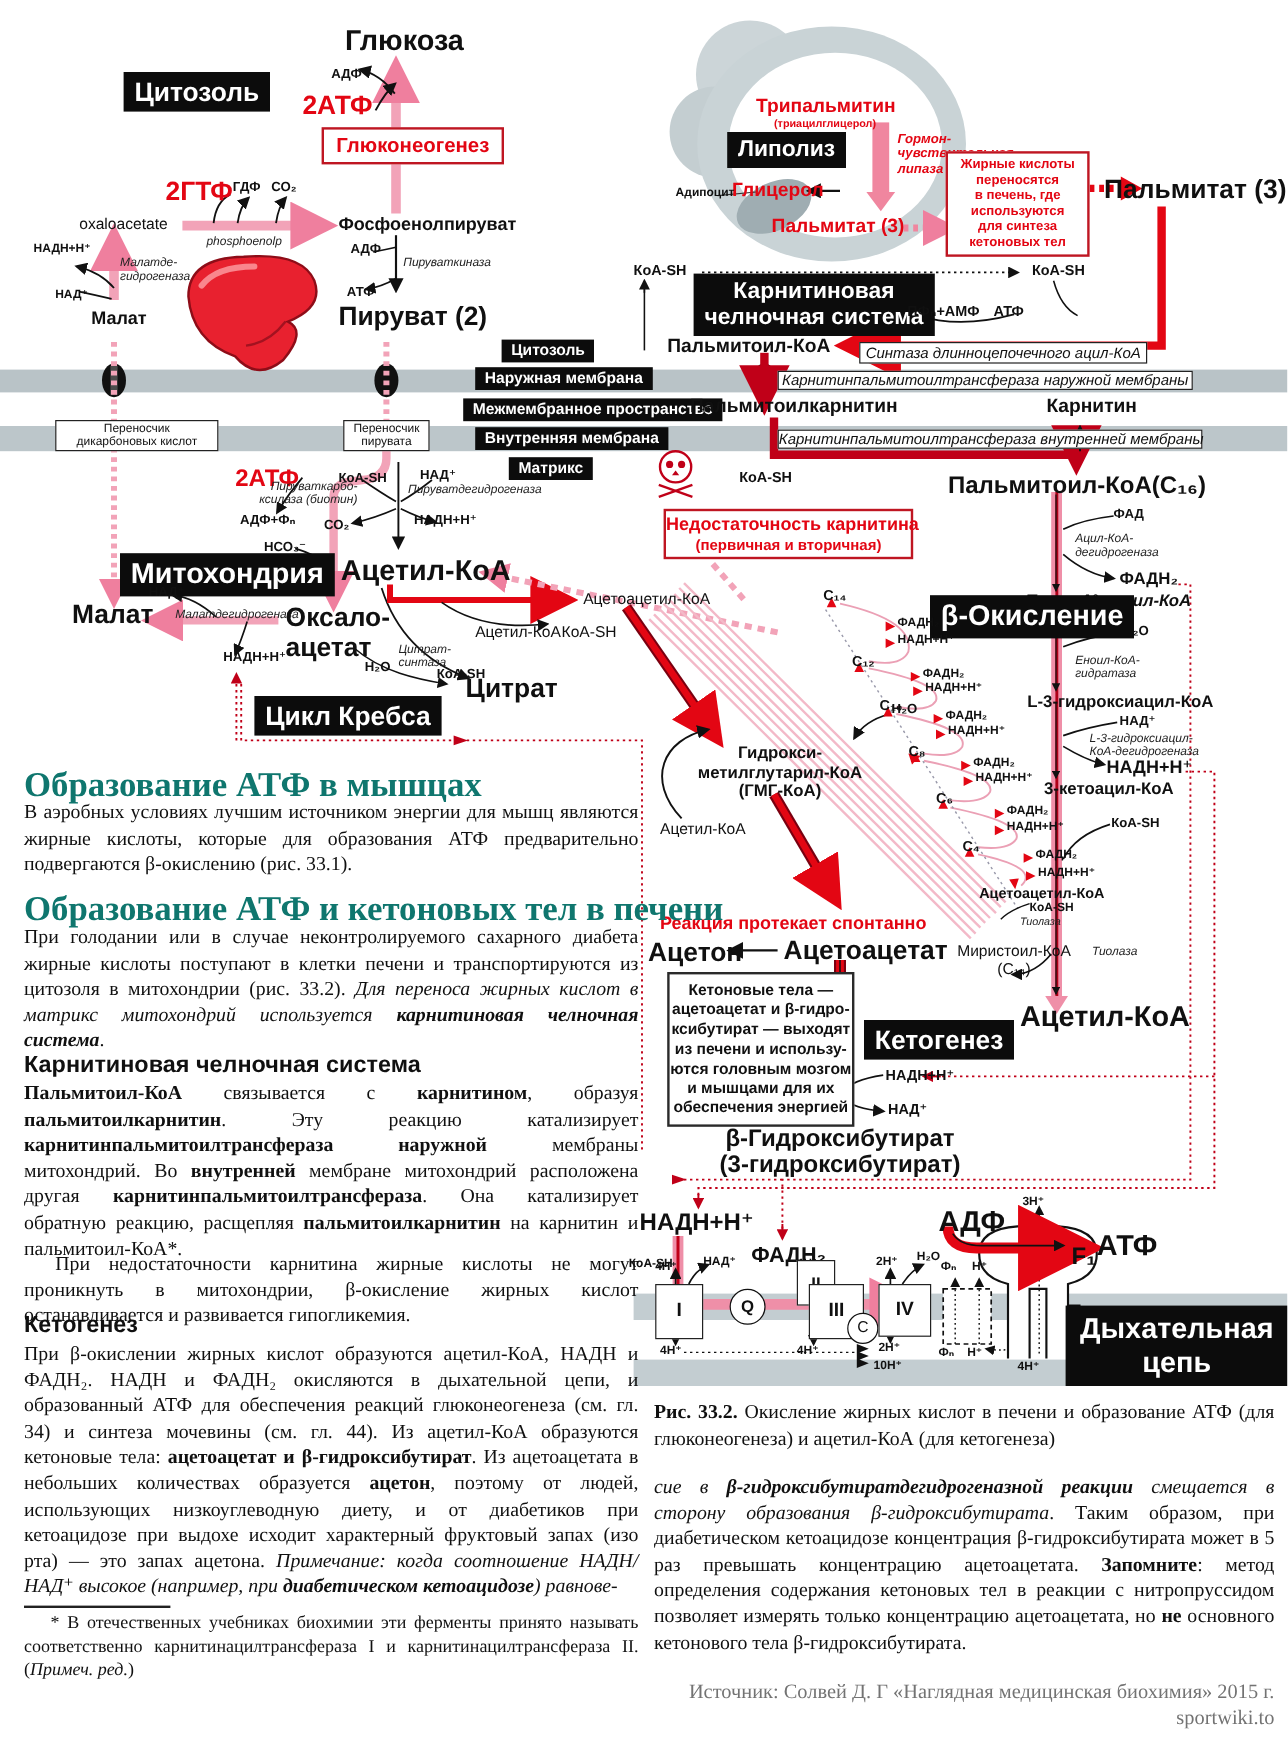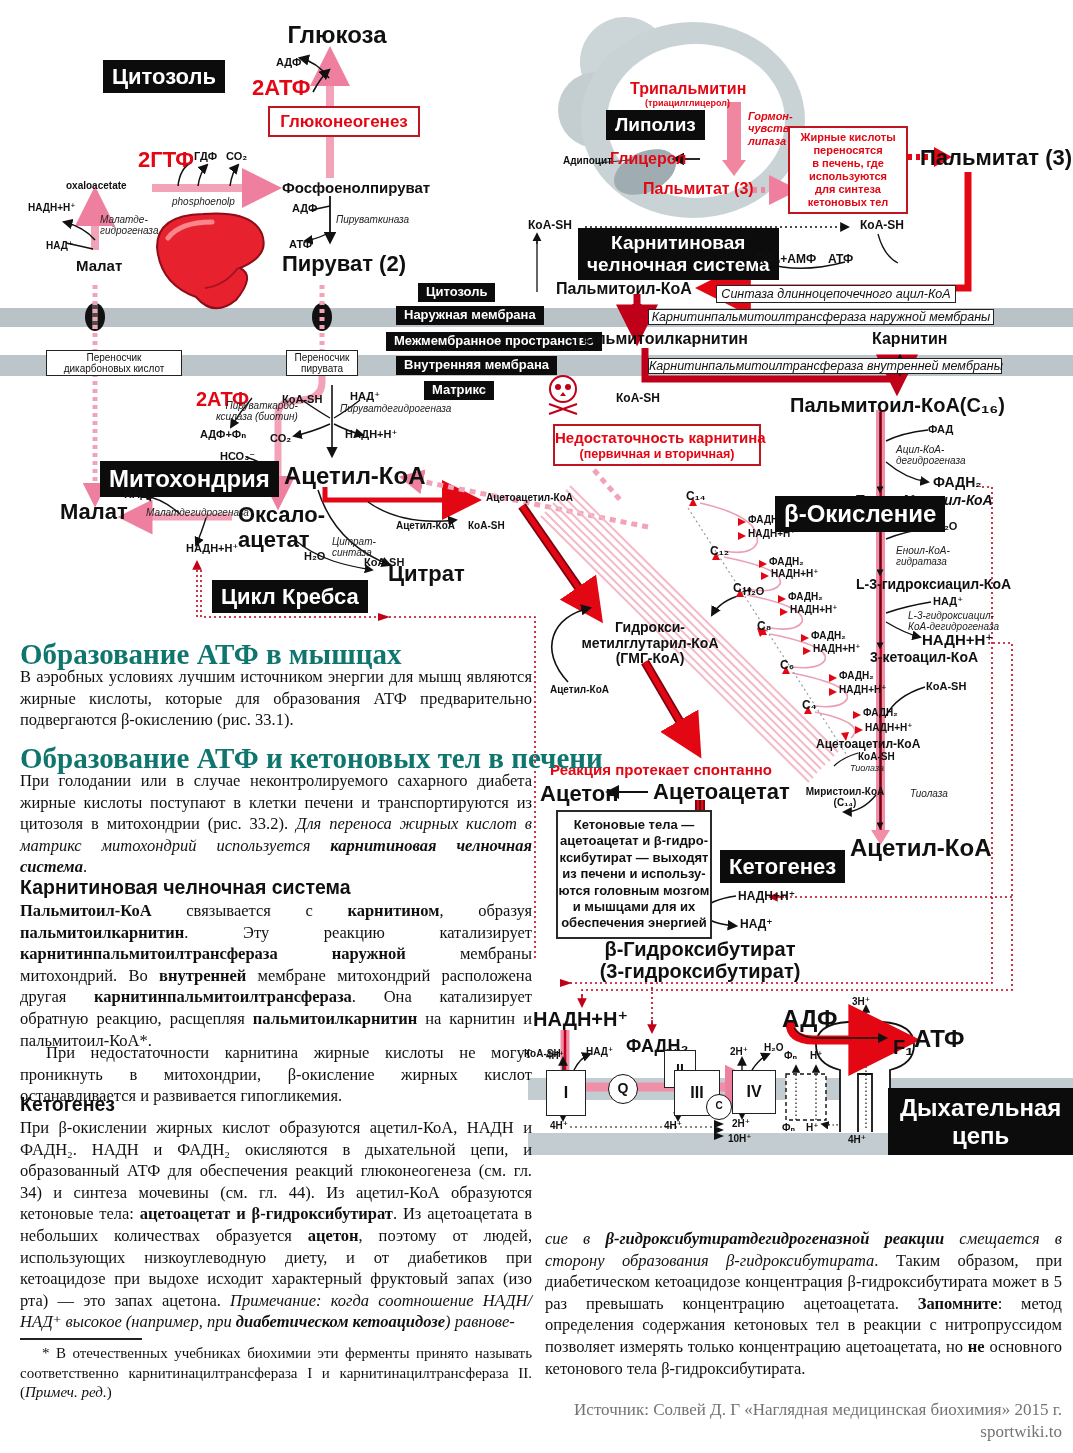--- a/index.html
+++ b/index.html
@@ -6,21 +6,21 @@
   .page{position:relative;width:1073px;height:1453px;background:#fff;overflow:hidden;
         font-family:"Liberation Sans","DejaVu Sans",sans-serif;}
   svg.art{position:absolute;left:0;top:0;z-index:1;}
   .lbl{position:absolute;z-index:3;color:#101010;white-space:nowrap;line-height:1.12;}
   .pre{white-space:pre-line;}
   .ctr{text-align:center;}
   .s9{font-size:9px;font-weight:bold;}
   .s10{font-size:10px;font-weight:bold;}
   .s11{font-size:11px;font-weight:bold;}
   .s12{font-size:12px;font-weight:bold;}
-  .s13{font-size:10px;font-weight:bold;}
+  .s13{font-size:13px;font-weight:normal;}
   .s14{font-size:14px;font-weight:bold;}
   .s15{font-size:15px;font-weight:bold;}
   .s16{font-size:16px;font-weight:bold;}
   .s18{font-size:18px;font-weight:bold;}
   .s20{font-size:20px;font-weight:bold;}
   .s22{font-size:22px;font-weight:bold;}
   .s24{font-size:24px;font-weight:bold;}
   .it{font-style:italic;font-weight:normal;font-size:10px;color:#222;}
   .it11{font-style:italic;font-weight:normal;font-size:11px;color:#111;}
   .it12{font-style:italic;font-weight:normal;font-size:12.5px;color:#111;}
@@ -497,17 +497,18 @@
 <div class="hred" style="left:20px;top:742px;">Образование АТФ и кетоновых тел в печени</div>
 <div class="ser" style="left:20px;top:770px;width:512px;"><span>При голодании или в случае неконтролируемого сахарного диабета жирные кислоты поступают в клетки печени и транспортируются из цитозоля в митохондрии (рис. 33.2). </span><span style="font-style: italic;">Для переноса жирных кислот в матрикс митохондрий используется </span><span style="font-weight: bold; font-style: italic;">карнитиновая челночная система</span><span>.</span></div>
 <div class="hblk" style="left:20px;top:876px;">Карнитиновая челночная система</div>
 <div class="ser" style="left:20px;top:900px;width:512px;"><span style="font-weight: bold;">Пальмитоил-КоА</span><span> связывается с </span><span style="font-weight: bold;">карнитином</span><span>, образуя </span><span style="font-weight: bold;">пальмитоилкарнитин</span><span>. Эту реакцию катализирует </span><span style="font-weight: bold;">карнитинпальмитоилтрансфераза наружной</span><span> мембраны митохондрий. Во </span><span style="font-weight: bold;">внутренней</span><span> мембране митохондрий расположена другая </span><span style="font-weight: bold;">карнитинпальмитоилтрансфераза</span><span>. Она катализирует обратную реакцию, расщепляя </span><span style="font-weight: bold;">пальмитоилкарнитин</span><span> на карнитин и пальмитоил-КоА*.</span></div>
 <div class="ser" style="left:20px;top:1042px;width:512px;text-indent:26px;"><span>При недостаточности карнитина жирные кислоты не могут проникнуть в митохондрии, β-окисление жирных кислот останавливается и развивается гипогликемия.</span></div>
 <div class="hblk" style="left:20px;top:1093px;">Кетогенез</div>
 <div class="ser" style="left:20px;top:1117px;width:512px;"><span>При β-окислении жирных кислот образуются ацетил-КоА, НАДН и ФАДН₂. НАДН и ФАДН₂ окисляются в дыхательной цепи, и образованный АТФ для обеспечения реакций глюконеогенеза (см. гл. 34) и синтеза мочевины (см. гл. 44). Из ацетил-КоА образуются кетоновые тела: </span><span style="font-weight: bold;">ацетоацетат и β-гидроксибутират</span><span>. Из ацетоацетата в небольших количествах образуется </span><span style="font-weight: bold;">ацетон</span><span>, поэтому от людей, использующих низкоуглеводную диету, и от диабетиков при кетоацидозе при выдохе исходит характерный фруктовый запах (изо рта) — это запах ацетона. </span><span style="font-style: italic;">Примечание: когда соотношение НАДН/НАД⁺ высокое (например, при </span><span style="font-weight: bold; font-style: italic;">диабетическом кетоацидозе</span><span style="font-style: italic;">) равнове-</span></div>
 <div class="lbl" style="left:20px;top:1338px;width:122px;border-top:2px solid #222;"></div>
 <div class="ser" style="left:20px;top:1344px;width:512px;font-size:15px;text-indent:22px;"><span>* В отечественных учебниках биохимии эти ферменты принято называть соответственно карнитинацилтрансфераза I и карнитинацилтрансфераза II. (</span><span style="font-style: italic;">Примеч. ред.</span><span>)</span></div>
 
+<div class="ser" style="left:545px;top:1166px;width:517px;"><span style="font-weight: bold;">Рис. 33.2.</span><span> Окисление жирных кислот в печени и образование АТФ (для глюконеогенеза) и ацетил-КоА (для кетогенеза)</span></div>
 <div class="ser" style="left:545px;top:1228px;width:517px;"><span style="font-style: italic;">сие в </span><span style="font-weight: bold; font-style: italic;">β-гидроксибутиратдегидрогеназной реакции</span><span style="font-style: italic;"> смещается в сторону образования </span><span style="font-style: italic;">β-гидроксибутирата</span><span>. Таким образом, при диабетическом кетоацидозе концентрация β-гидроксибутирата может в 5 раз превышать концентрацию ацетоацетата. </span><span style="font-weight: bold;">Запомните</span><span>: метод определения содержания кетоновых тел в реакции с нитропруссидом позволяет измерять только концентрацию ацетоацетата, но </span><span style="font-weight: bold;">не</span><span> основного кетонового тела β-гидроксибутирата.</span></div>
 <div class="wm" style="left:480px;top:1400px;width:582px;">Источник: Солвей Д. Г «Наглядная медицинская биохимия» 2015 г.</div>
 <div class="wm" style="left:480px;top:1422px;width:582px;">sportwiki.to</div>
 
 </div>
 
 </body></html>

